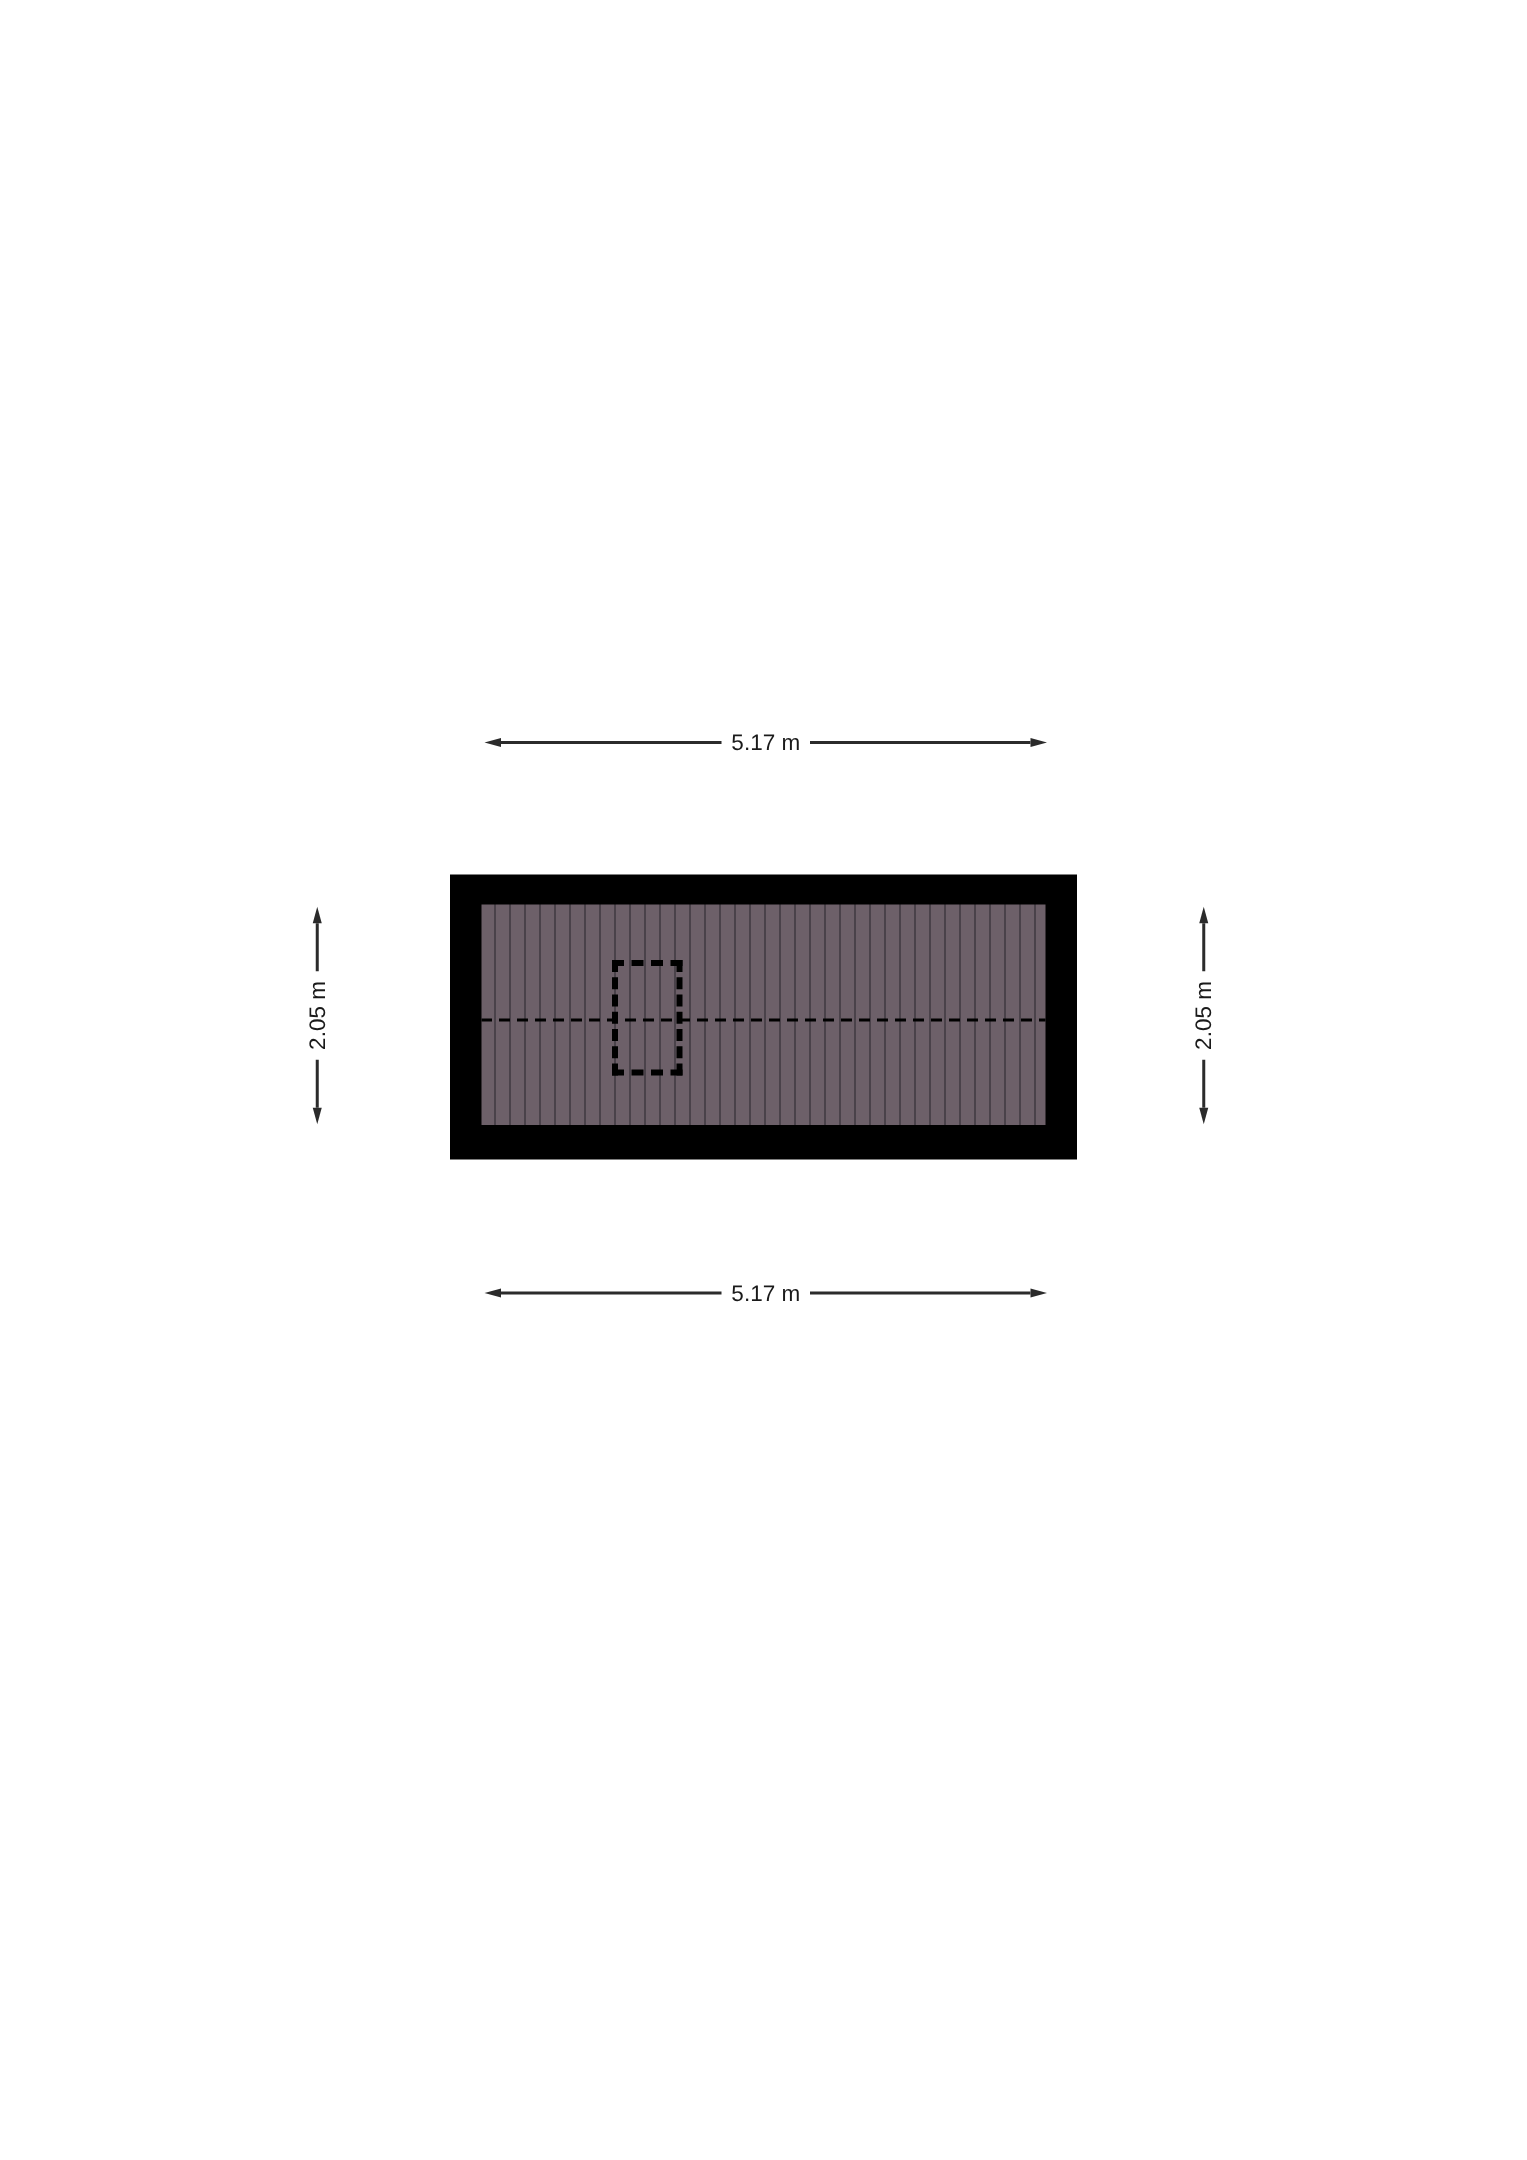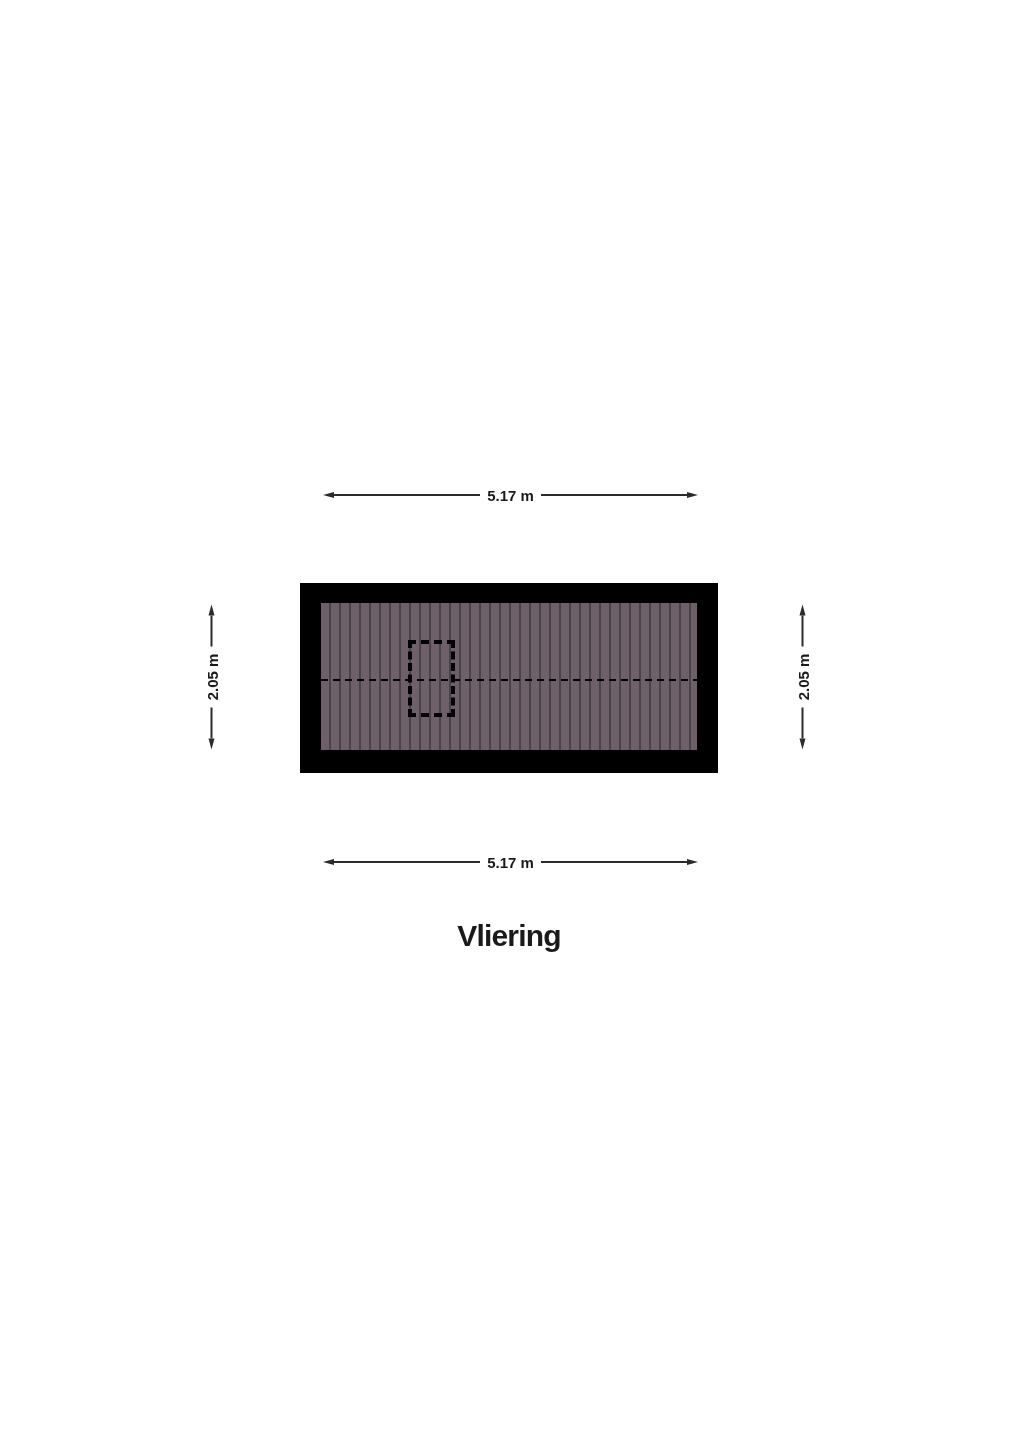--- a/index.html
+++ b/index.html
@@ -3,21 +3,20 @@
 <meta charset="utf-8">
 <style>
   html, body { margin: 0; padding: 0; }
   .canvas {
     position: relative;
     width: 1018px;
     height: 1440px;
     background: var(--background, #ffffff);
     font-family: "Liberation Sans", sans-serif;
     overflow: hidden;
-    font-weight: bold;
   }
 
   
   .dim {
     position: absolute;
     display: flex;
     align-items: center;
     color: var(--text, #1a1a1a);
     font-size: 15px;
   }
@@ -120,15 +119,14 @@
   </div>
 
   <div class="dim bottom">
     <span class="arrow pt-left"></span>
     <span class="line"></span>
     <span class="label">5.17 m</span>
     <span class="line"></span>
     <span class="arrow pt-right"></span>
   </div>
 
-  <div class="title">Vliering</div>
 
 </div>
 
 </body></html>

